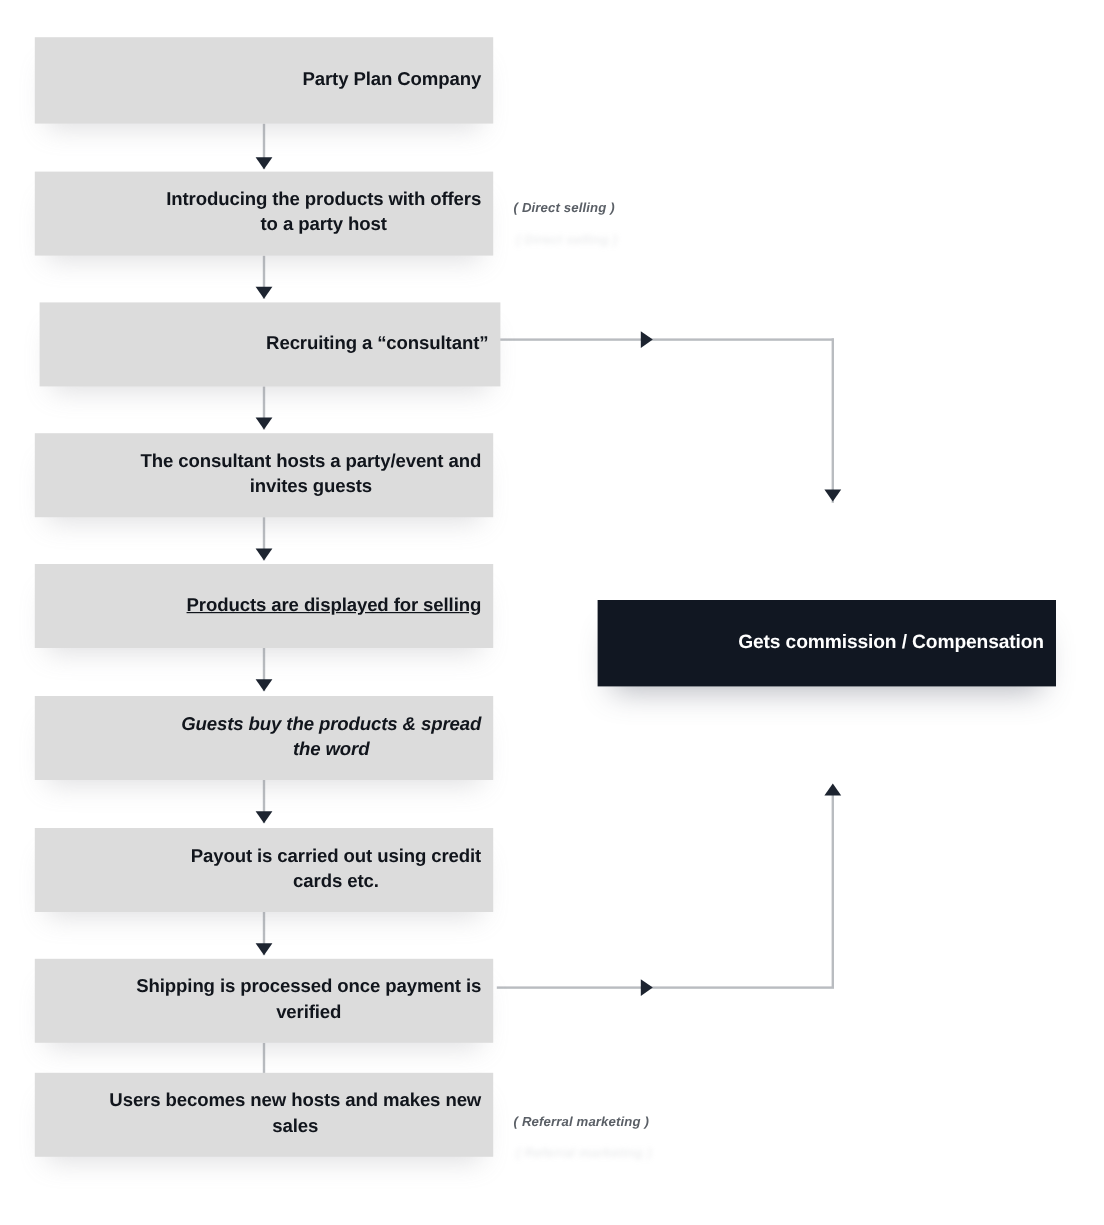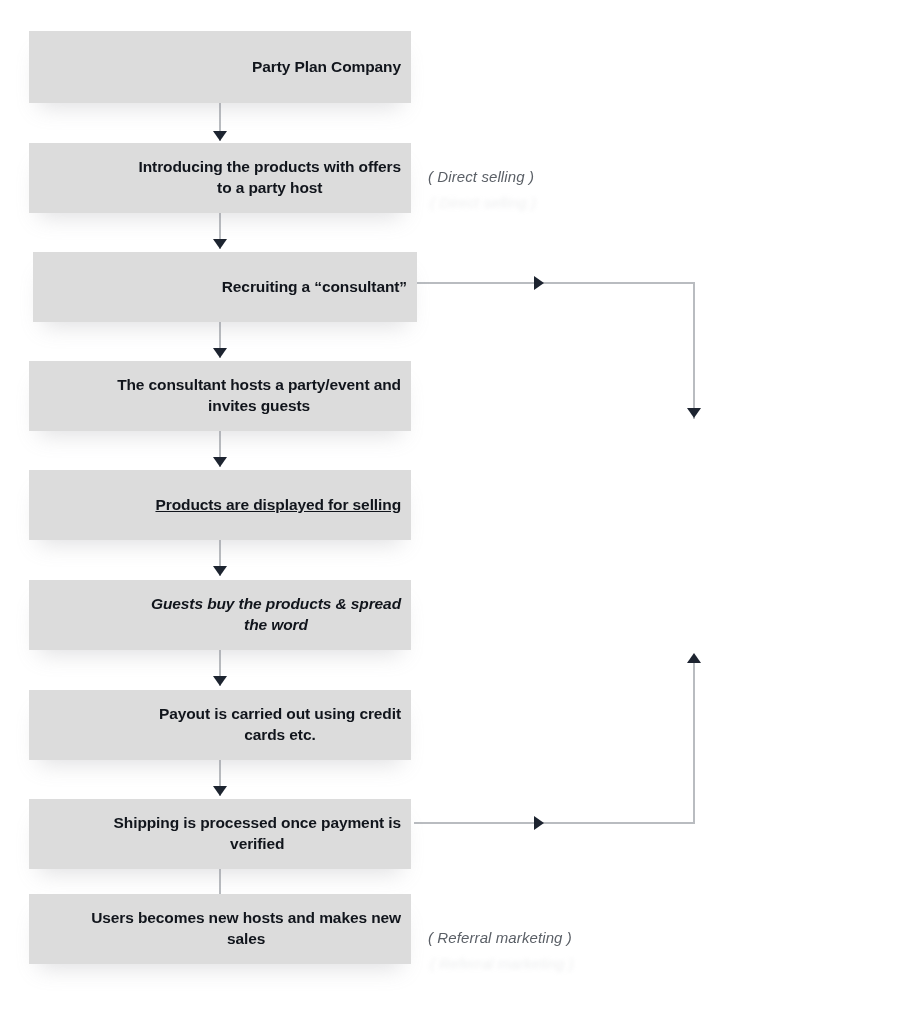--- a/index.html
+++ b/index.html
@@ -41,22 +41,22 @@
   .node.dark {
     background: #111722;
     color: #ffffff;
     box-shadow: 0 16px 26px -12px rgba(90,95,110,0.45);
   }
 
   
   .annotation {
     position: absolute;
     font-style: italic;
-    font-weight: normal;
-    font-size: 15px;
+    font-weight: bold;
+    font-size: 11px;
     color: #5a5f66;
     white-space: nowrap;
     letter-spacing: 0.1px;
   }
   .annotation .ghost {
     position: absolute;
     left: 2px;
     top: 26px;
     color: rgba(150,152,158,0.17);
     filter: blur(2.2px);
@@ -169,20 +169,23 @@
   <div class="node" style="left:29px; top:799px; width:382px; height:70px;">
     <span class="label">Shipping is processed once payment is
 verified</span>
   </div>
 
   <div class="node" style="left:29px; top:894px; width:382px; height:70px;">
     <span class="label">Users becomes new hosts and makes new
 sales</span>
   </div>
 
+  <div class="node dark" style="left:498px; top:500px; width:382px; height:72px; font-size:16px;">
+    <span class="label">Gets commission / Compensation</span>
+  </div>
 
   <div class="annotation" style="left:428px; top:168px;">
     <span>( Direct selling )</span>
     <span class="ghost">( Direct selling )</span>
   </div>
 
   <div class="annotation" style="left:428px; top:929px;">
     <span>( Referral marketing )</span>
     <span class="ghost">( Referral marketing )</span>
   </div>

